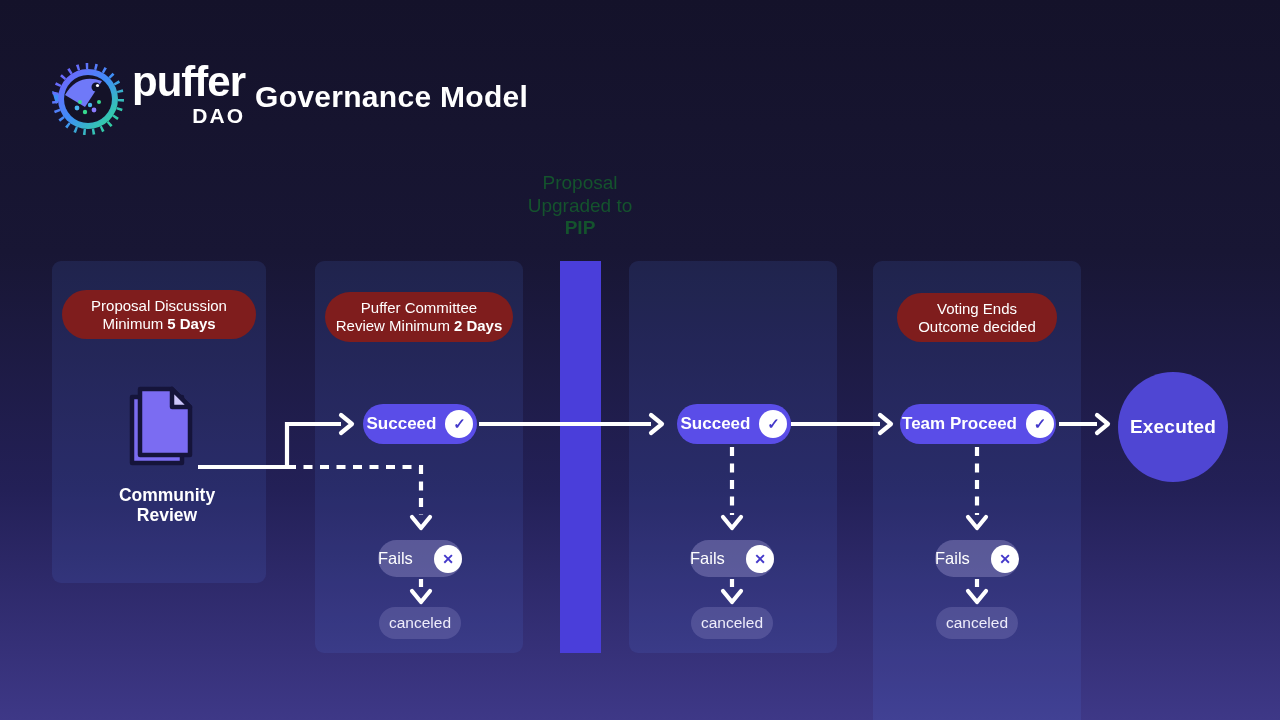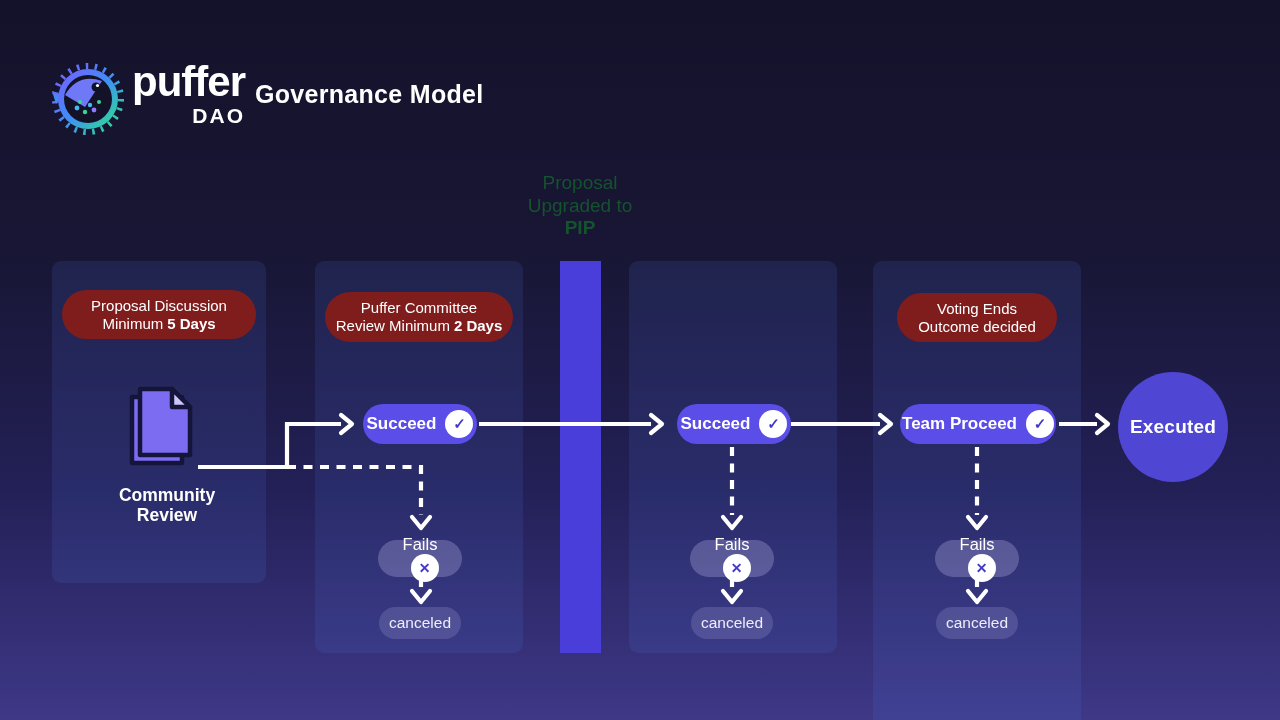--- a/index.html
+++ b/index.html
@@ -6,36 +6,36 @@
   body{
     width:1280px;height:720px;position:relative;overflow:hidden;
     background:linear-gradient(180deg,#14122a 0%,#181634 35%,#232057 68%,#3e3887 100%);
     font-family:"Liberation Sans",sans-serif;color:#fff;
   }
   
   .logo-wrap{position:absolute;left:48px;top:60px;display:flex;align-items:flex-start;}
   .brand-text{margin-left:6px;}
   .brand-name{font-size:42px;font-weight:700;letter-spacing:-1px;line-height:44px;}
   .brand-sub{font-size:21px;font-weight:700;letter-spacing:2px;text-align:right;margin-top:0px;}
-  .page-title{position:absolute;left:255px;top:80px;font-size:25px;font-weight:700;letter-spacing:0.3px;}
+  .page-title{position:absolute;left:255px;top:80px;font-size:30px;font-weight:700;letter-spacing:0.3px;}
   
   .pip-label{position:absolute;left:490px;top:172px;width:180px;text-align:center;
     font-size:19px;line-height:22.5px;color:#14532d;}
   .pip-label .bold{font-weight:700;}
   
   .panel{position:absolute;background:rgba(92,130,250,0.12);border-radius:9px;}
   .badge{position:absolute;background:#7f1d1d;border-radius:26px;color:#fff;
     display:flex;flex-direction:column;align-items:center;justify-content:center;
     font-size:15px;line-height:18px;text-align:center;}
   .badge .l2{display:flex;gap:4px;justify-content:center;}
   .badge b{font-weight:700;}
   .pill-succeed{position:absolute;background:#5a4de8;border-radius:21px;color:#fff;
     display:flex;align-items:center;justify-content:center;font-size:17px;font-weight:600;}
   .pill-fails{position:absolute;background:rgba(160,155,210,0.38);border-radius:19px;color:#fff;
-    display:flex;align-items:center;justify-content:center;font-size:16.5px;font-weight:500;flex-direction:column;}
+    display:flex;align-items:center;justify-content:space-between;font-size:16.5px;font-weight:500;}
   .pill-canceled{position:absolute;background:rgba(160,155,210,0.25);border-radius:17px;color:#efedfb;
     display:flex;align-items:center;justify-content:center;font-size:15.5px;}
   .circle-icon{width:28px;height:28px;border-radius:50%;background:#fff;color:#4338ca;
     display:flex;align-items:center;justify-content:center;font-size:15px;font-weight:700;
     margin-left:9px;flex:0 0 auto;}
   .circle-icon.x{font-size:14px;}
   .community-label{position:absolute;left:16px;right:0;top:225px;text-align:center;
     font-size:17.5px;font-weight:700;line-height:19.5px;}
   .doc-icon{position:absolute;left:74px;top:124px;}
   .pip-bar{position:absolute;left:560px;top:261px;width:41px;height:392px;background:#4a3eda;}

